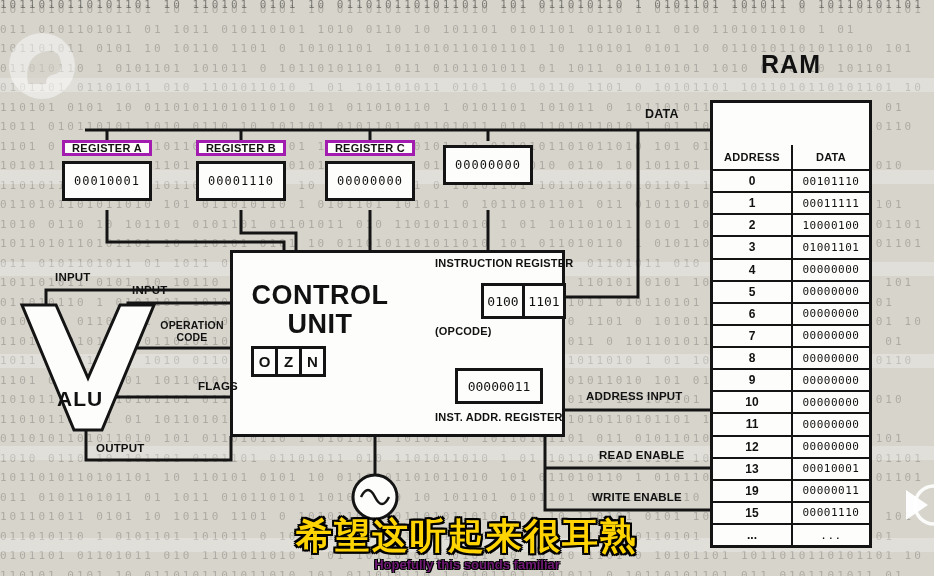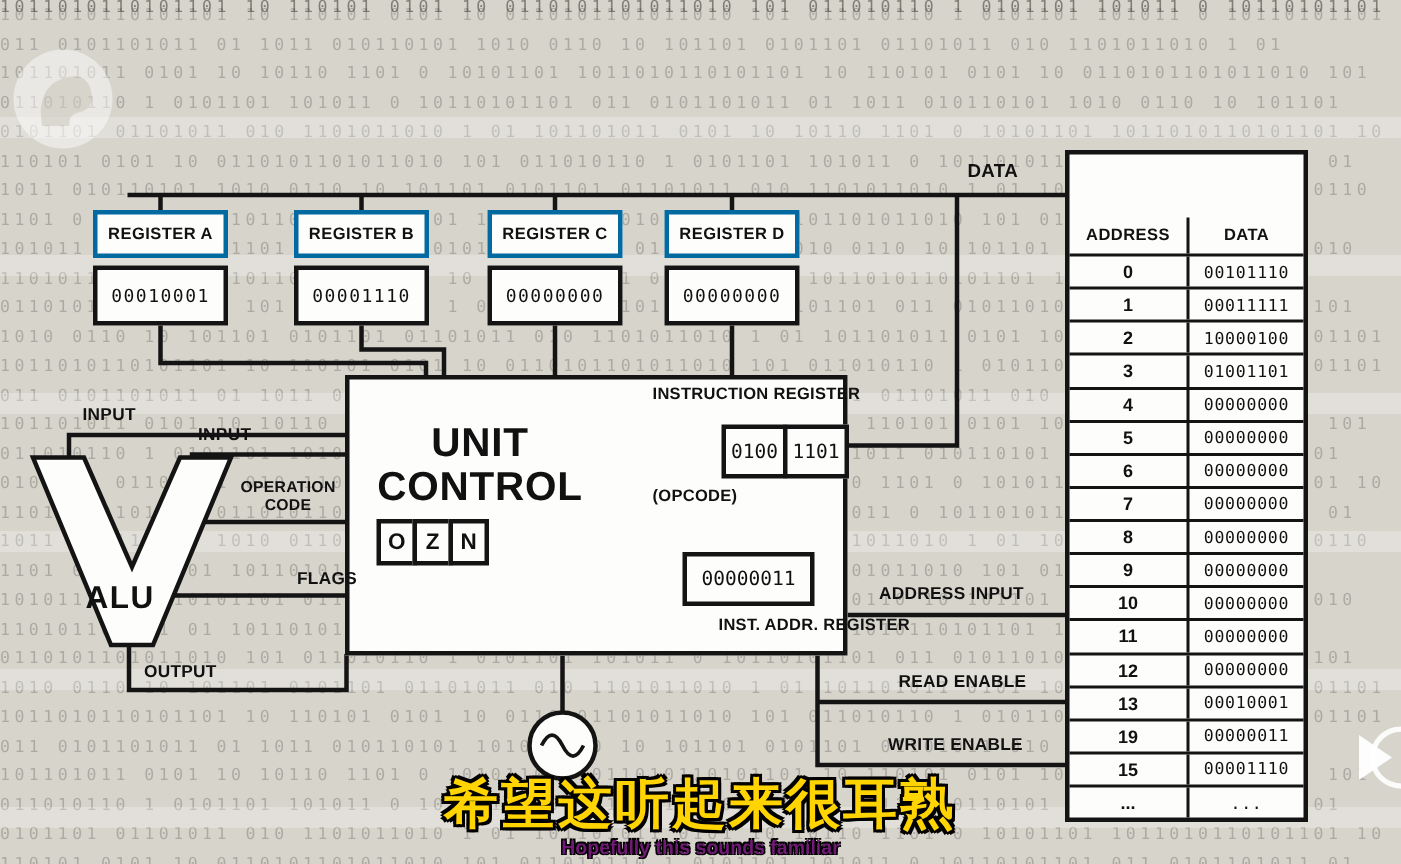--- a/index.html
+++ b/index.html
@@ -12,37 +12,37 @@
   .bg-texture-top{position:absolute;left:0;top:-2px;width:100%;height:20px;z-index:0;
     color:rgba(55,55,50,.55);font:11px "DejaVu Sans Mono",monospace;letter-spacing:3px;
     white-space:nowrap;overflow:hidden;}
   .streaks{position:absolute;inset:0;z-index:1;pointer-events:none;
     background:repeating-linear-gradient(to bottom,transparent 0 78px,rgba(255,255,255,.25) 78px 92px);}
   .wires{position:absolute;left:0;top:0;z-index:2;}
   .wires polyline,.wires line{fill:none;stroke:#141414;stroke-width:3;}
   .wires polygon{fill:#fdfdfb;stroke:#141414;stroke-width:3;stroke-linejoin:miter;}
   
   .register{position:absolute;width:90px;z-index:3;}
-  .reg-head{box-sizing:border-box;height:32px;border:3px solid #0369a1;background:#fdfdfb;
+  .reg-head{box-sizing:border-box;height:16px;border:3px solid #a21caf;background:#fdfdfb;
     display:flex;align-items:center;justify-content:center;font-weight:bold;font-size:11px;letter-spacing:.3px;}
   .reg-val{box-sizing:border-box;margin-top:5px;height:40px;border:3px solid #141414;background:#fdfdfb;
     display:flex;align-items:center;justify-content:center;
     font:12px "DejaVu Sans Mono",monospace;letter-spacing:1px;}
   .reg-a{left:62px;top:140px}.reg-b{left:196px;top:140px}.reg-c{left:325px;top:140px}.reg-d{left:443px;top:140px}
   
   .cu{position:absolute;left:230px;top:250px;width:335px;height:187px;box-sizing:border-box;
     border:3px solid #141414;background:#fdfdfb;z-index:3;}
   .cu-title{position:absolute;left:8px;top:28px;width:158px;text-align:center;
     font-weight:bold;font-size:27px;line-height:29px;letter-spacing:.5px;}
   .flags-box{position:absolute;left:18px;top:93px;display:flex;}
   .flag-cell{box-sizing:border-box;width:27px;height:31px;border:3px solid #141414;background:#fdfdfb;
     display:flex;align-items:center;justify-content:center;font-weight:bold;font-size:15px;}
   .flag-cell + .flag-cell{margin-left:-3px;}
   .cu-small{position:absolute;font-weight:bold;font-size:11px;letter-spacing:.2px;white-space:nowrap;}
-  .ir-title{left:202px;top:4px;} .ir-opcode{left:202px;top:72px;} .iar-title{left:202px;top:158px;margin-left:44px;}
+  .ir-title{left:202px;top:4px;} .ir-opcode{left:202px;top:72px;} .iar-title{left:202px;top:158px;}
   .ir-cells{position:absolute;left:222px;top:30px;display:flex;}
   .ir-cell{box-sizing:border-box;width:44px;height:36px;border:3px solid #141414;background:#fdfdfb;
     display:flex;align-items:center;justify-content:center;font:13px "DejaVu Sans Mono",monospace;margin-left:26px;}
   .ir-cell + .ir-cell{margin-left:-3px;}
   .iar-cell{position:absolute;left:222px;top:115px;box-sizing:border-box;width:88px;height:36px;
     border:3px solid #141414;background:#fdfdfb;display:flex;align-items:center;justify-content:center;
     font:13px "DejaVu Sans Mono",monospace;}
   
   .wlabel{position:absolute;z-index:3;font-weight:bold;font-size:11.5px;letter-spacing:.2px;white-space:nowrap;}
   .lbl-data{left:645px;top:107px;font-size:12.5px;}
@@ -122,28 +122,27 @@
   </div>
   <div class="register reg-b">
     <div class="reg-head">REGISTER B</div>
     <div class="reg-val">00001110</div>
   </div>
   <div class="register reg-c">
     <div class="reg-head">REGISTER C</div>
     <div class="reg-val">00000000</div>
   </div>
   <div class="register reg-d">
-    <div class="reg-head">REGISTER D</div>
     <div class="reg-val">00000000</div>
   </div>
 
   <div class="cu">
     <div class="cu-title">
+      <div>CONTROL</div>
       <div>UNIT</div>
-      <div>CONTROL</div>
     </div>
     <div class="flags-box">
       <div class="flag-cell">O</div>
       <div class="flag-cell">Z</div>
       <div class="flag-cell">N</div>
     </div>
     <div class="cu-small ir-title">INSTRUCTION REGISTER</div>
     <div class="ir-cells">
       <div class="ir-cell">0100</div>
       <div class="ir-cell">1101</div>
@@ -158,20 +157,21 @@
   <div class="wlabel lbl-data">DATA</div>
   <div class="wlabel lbl-input1">INPUT</div>
   <div class="wlabel lbl-input2">INPUT</div>
   <div class="wlabel lbl-opcode">OPERATION CODE</div>
   <div class="wlabel lbl-flags">FLAGS</div>
   <div class="wlabel lbl-output">OUTPUT</div>
   <div class="wlabel lbl-addrin">ADDRESS INPUT</div>
   <div class="wlabel lbl-read">READ ENABLE</div>
   <div class="wlabel lbl-write">WRITE ENABLE</div>
 
+  <div class="ram-title">RAM</div>
   <div class="ram-table">
     <div class="ram-row ram-head">
       <div class="cell addr">ADDRESS</div>
       <div class="cell data">DATA</div>
     </div>
 
   <div class="ram-row">
         <div class="cell addr">0</div>
         <div class="cell data">00101110</div>
       </div>

